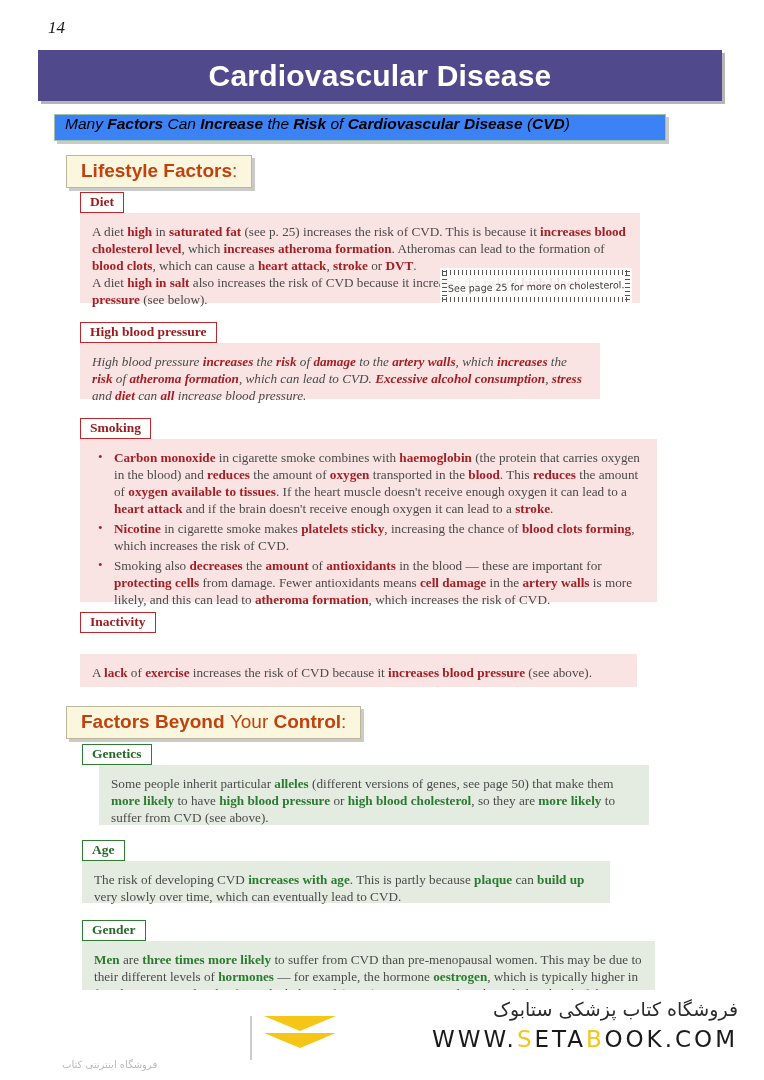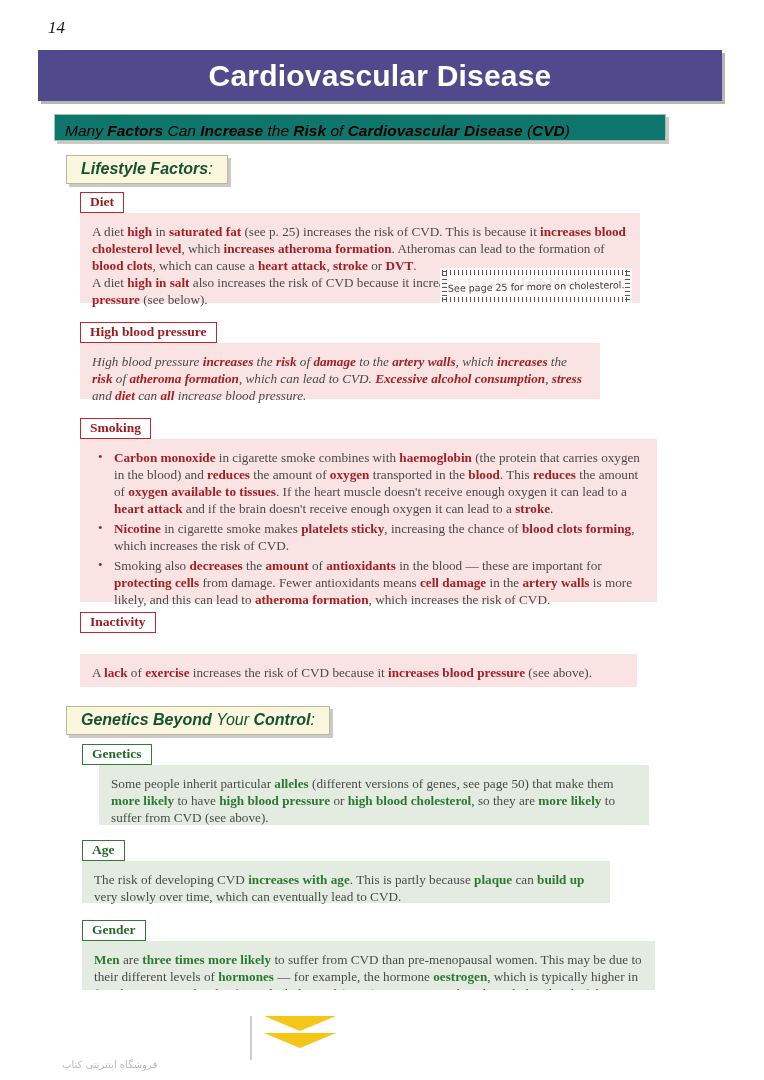--- a/index.html
+++ b/index.html
@@ -47,25 +47,25 @@
     letter-spacing: 0.2px;
   }
 
   
   .subtitle-bar {
     position: absolute;
     left: 54px;
     top: 114px;
     width: 612px;
     height: 27px;
-    background: #0f766e;
+    background: #3b82f6;
     border: 1px solid #9ec3a8;
     box-shadow: 3px 3px 0 rgba(150,150,150,0.5);
     display: flex;
-    align-items: flex-end;
+    align-items: flex-start;
     padding: 0 10px;
     box-sizing: border-box;
   }
   .subtitle-bar-text {
     font-family: "Liberation Sans", sans-serif;
     font-style: italic;
     font-size: 15.5px;
     color: #000000;
     white-space: nowrap;
   }
@@ -75,23 +75,22 @@
   .section-tab {
     position: absolute;
     background: #fbf6de;
     border: 1px solid #bdb79a;
     box-shadow: 3px 3px 0 rgba(150,150,150,0.5);
     padding: 4px 14px 5px 14px;
     box-sizing: border-box;
   }
   .section-tab-text {
     font-family: "Liberation Sans", sans-serif;
-    font-style: italic;
-    font-size: 16px;
-    color: #14532d;
+    font-size: 19px;
+    color: #c2410c;
     white-space: nowrap;
   }
   .section-tab-text b { font-weight: bold; }
 
   #tab-lifestyle { left: 66px; top: 155px; }
   #tab-beyond    { left: 66px; top: 706px; }
 
   
   .topic-label {
     position: absolute;
@@ -310,21 +309,21 @@
     <li><span>Smoking also </span><b>decreases </b><span>the </span><b>amount </b><span>of </span><b>antioxidants </b><span>in the blood — these are important for </span><b>protecting cells </b><span>from damage.  Fewer antioxidants means </span><b>cell damage </b><span>in the </span><b>artery walls </b><span>is more likely, and this can lead to </span><b>atheroma formation</b><span>, which increases the risk of CVD.</span></li>
   </ul>
 </div>
 
 <div class="topic-label red" style="left:80px; top:612px;">Inactivity</div>
 <div class="content-block pink" style="left:80px; top:654px; width:557px; height:33px;">
   <div><span>A </span><b>lack </b><span>of </span><b>exercise </b><span>increases the risk of CVD because it </span><b>increases blood pressure </b><span>(see above).</span></div>
 </div>
 
 <div class="section-tab" id="tab-beyond">
-  <span class="section-tab-text"><b>Genetics Beyond </b><span>Your </span><b>Control</b><span>:</span></span>
+  <span class="section-tab-text"><b>Factors Beyond </b><span>Your </span><b>Control</b><span>:</span></span>
 </div>
 
 <div class="topic-label green" style="left:82px; top:744px;">Genetics</div>
 <div class="content-block green" style="left:82px; top:765px; width:550px; height:60px;margin-left:17px;">
   <div><span>Some people inherit particular </span><b>alleles </b><span>(different versions of genes, see page 50) that make them </span><b>more likely </b><span>to have </span><b>high blood pressure </b><span>or </span><b>high blood cholesterol</b><span>, so they are </span><b>more likely </b><span>to suffer from CVD (see above).</span></div>
 </div>
 
 <div class="topic-label green" style="left:82px; top:840px;">Age</div>
 <div class="content-block green" style="left:82px; top:861px; width:528px; height:42px;">
   <div><span>The risk of developing CVD </span><b>increases with age</b><span>.  This is partly because </span><b>plaque </b><span>can </span><b>build up </b><span>very slowly over time, which can eventually lead to CVD.</span></div>
@@ -337,13 +336,17 @@
 
 <div class="footer">
   <div class="footer-logo">
     <span class="logo-sub">فروشگاه اینترنتی کتاب</span>
     <span class="logo-divider"></span>
     <span class="logo-chevrons">
       <span class="chev c1"></span>
       <span class="chev c2"></span>
     </span>
   </div>
+  <div class="footer-right">
+    <div class="footer-fa">فروشگاه کتاب پزشکی ستابوک</div>
+    <div class="footer-url"><span>WWW.</span><span class="hl">S</span><span>ETA</span><span class="hl">B</span><span>OOK.COM</span></div>
+  </div>
 </div>
 
 </body></html>

